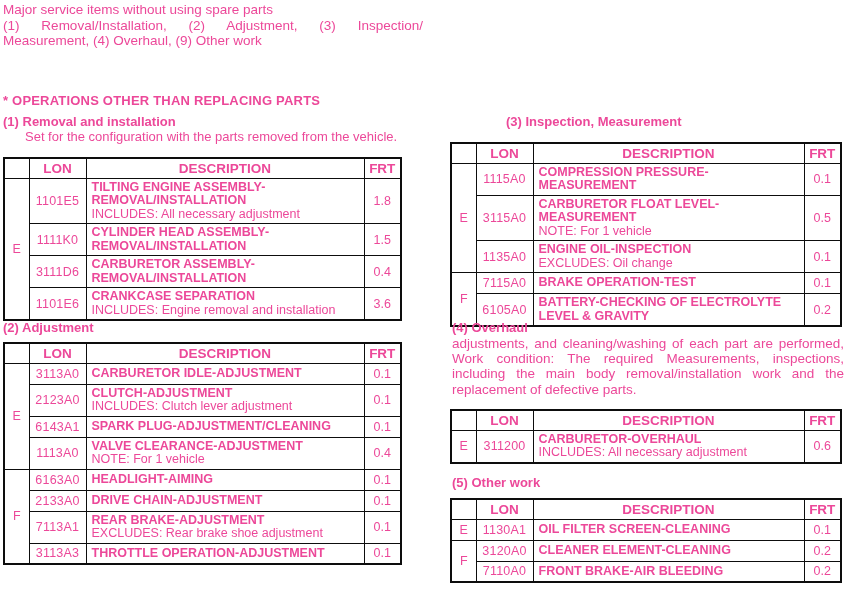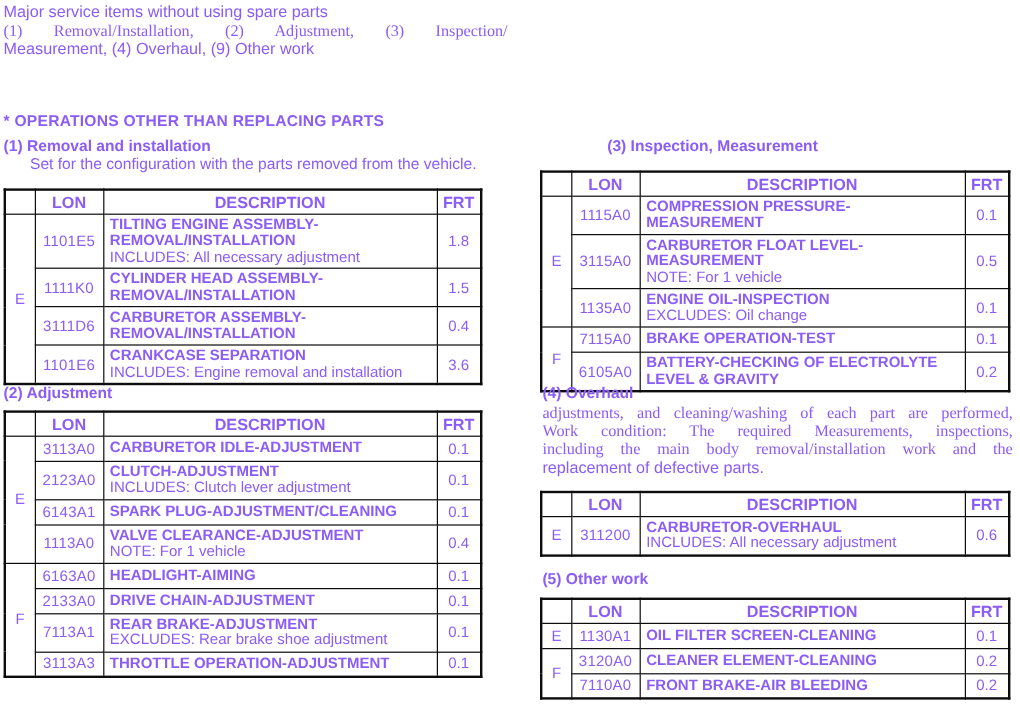--- a/index.html
+++ b/index.html
@@ -3,28 +3,28 @@
 <meta charset="utf-8">
 <style>
   * { margin: 0; padding: 0; box-sizing: border-box; }
   html, body { background: #fff; }
   .page {
     position: relative;
     width: 850px;
     height: 592px;
     background: #ffffff;
     font-family: "Liberation Sans", "DejaVu Sans", sans-serif;
-    color: #8b5cf6;
+    color: #ec4899;
     overflow: hidden;
   }
   .abs { position: absolute; }
 
   
   .intro { left: 3px; top: 2px; width: 420px; font-size: 13.5px; line-height: 15.5px; }
-  .jline { text-align: justify; text-align-last: justify; font-family: Liberation Serif, serif; }
+  .jline { text-align: justify; text-align-last: justify; }
 
   
   .legend-box {
     left: 2px; top: 47px;
     border: 2px dashed #0d0d0d;
     padding: 2px 8px 3px 8px;
     font-size: 13px;
     display: inline-block;
     white-space: nowrap;
   }

